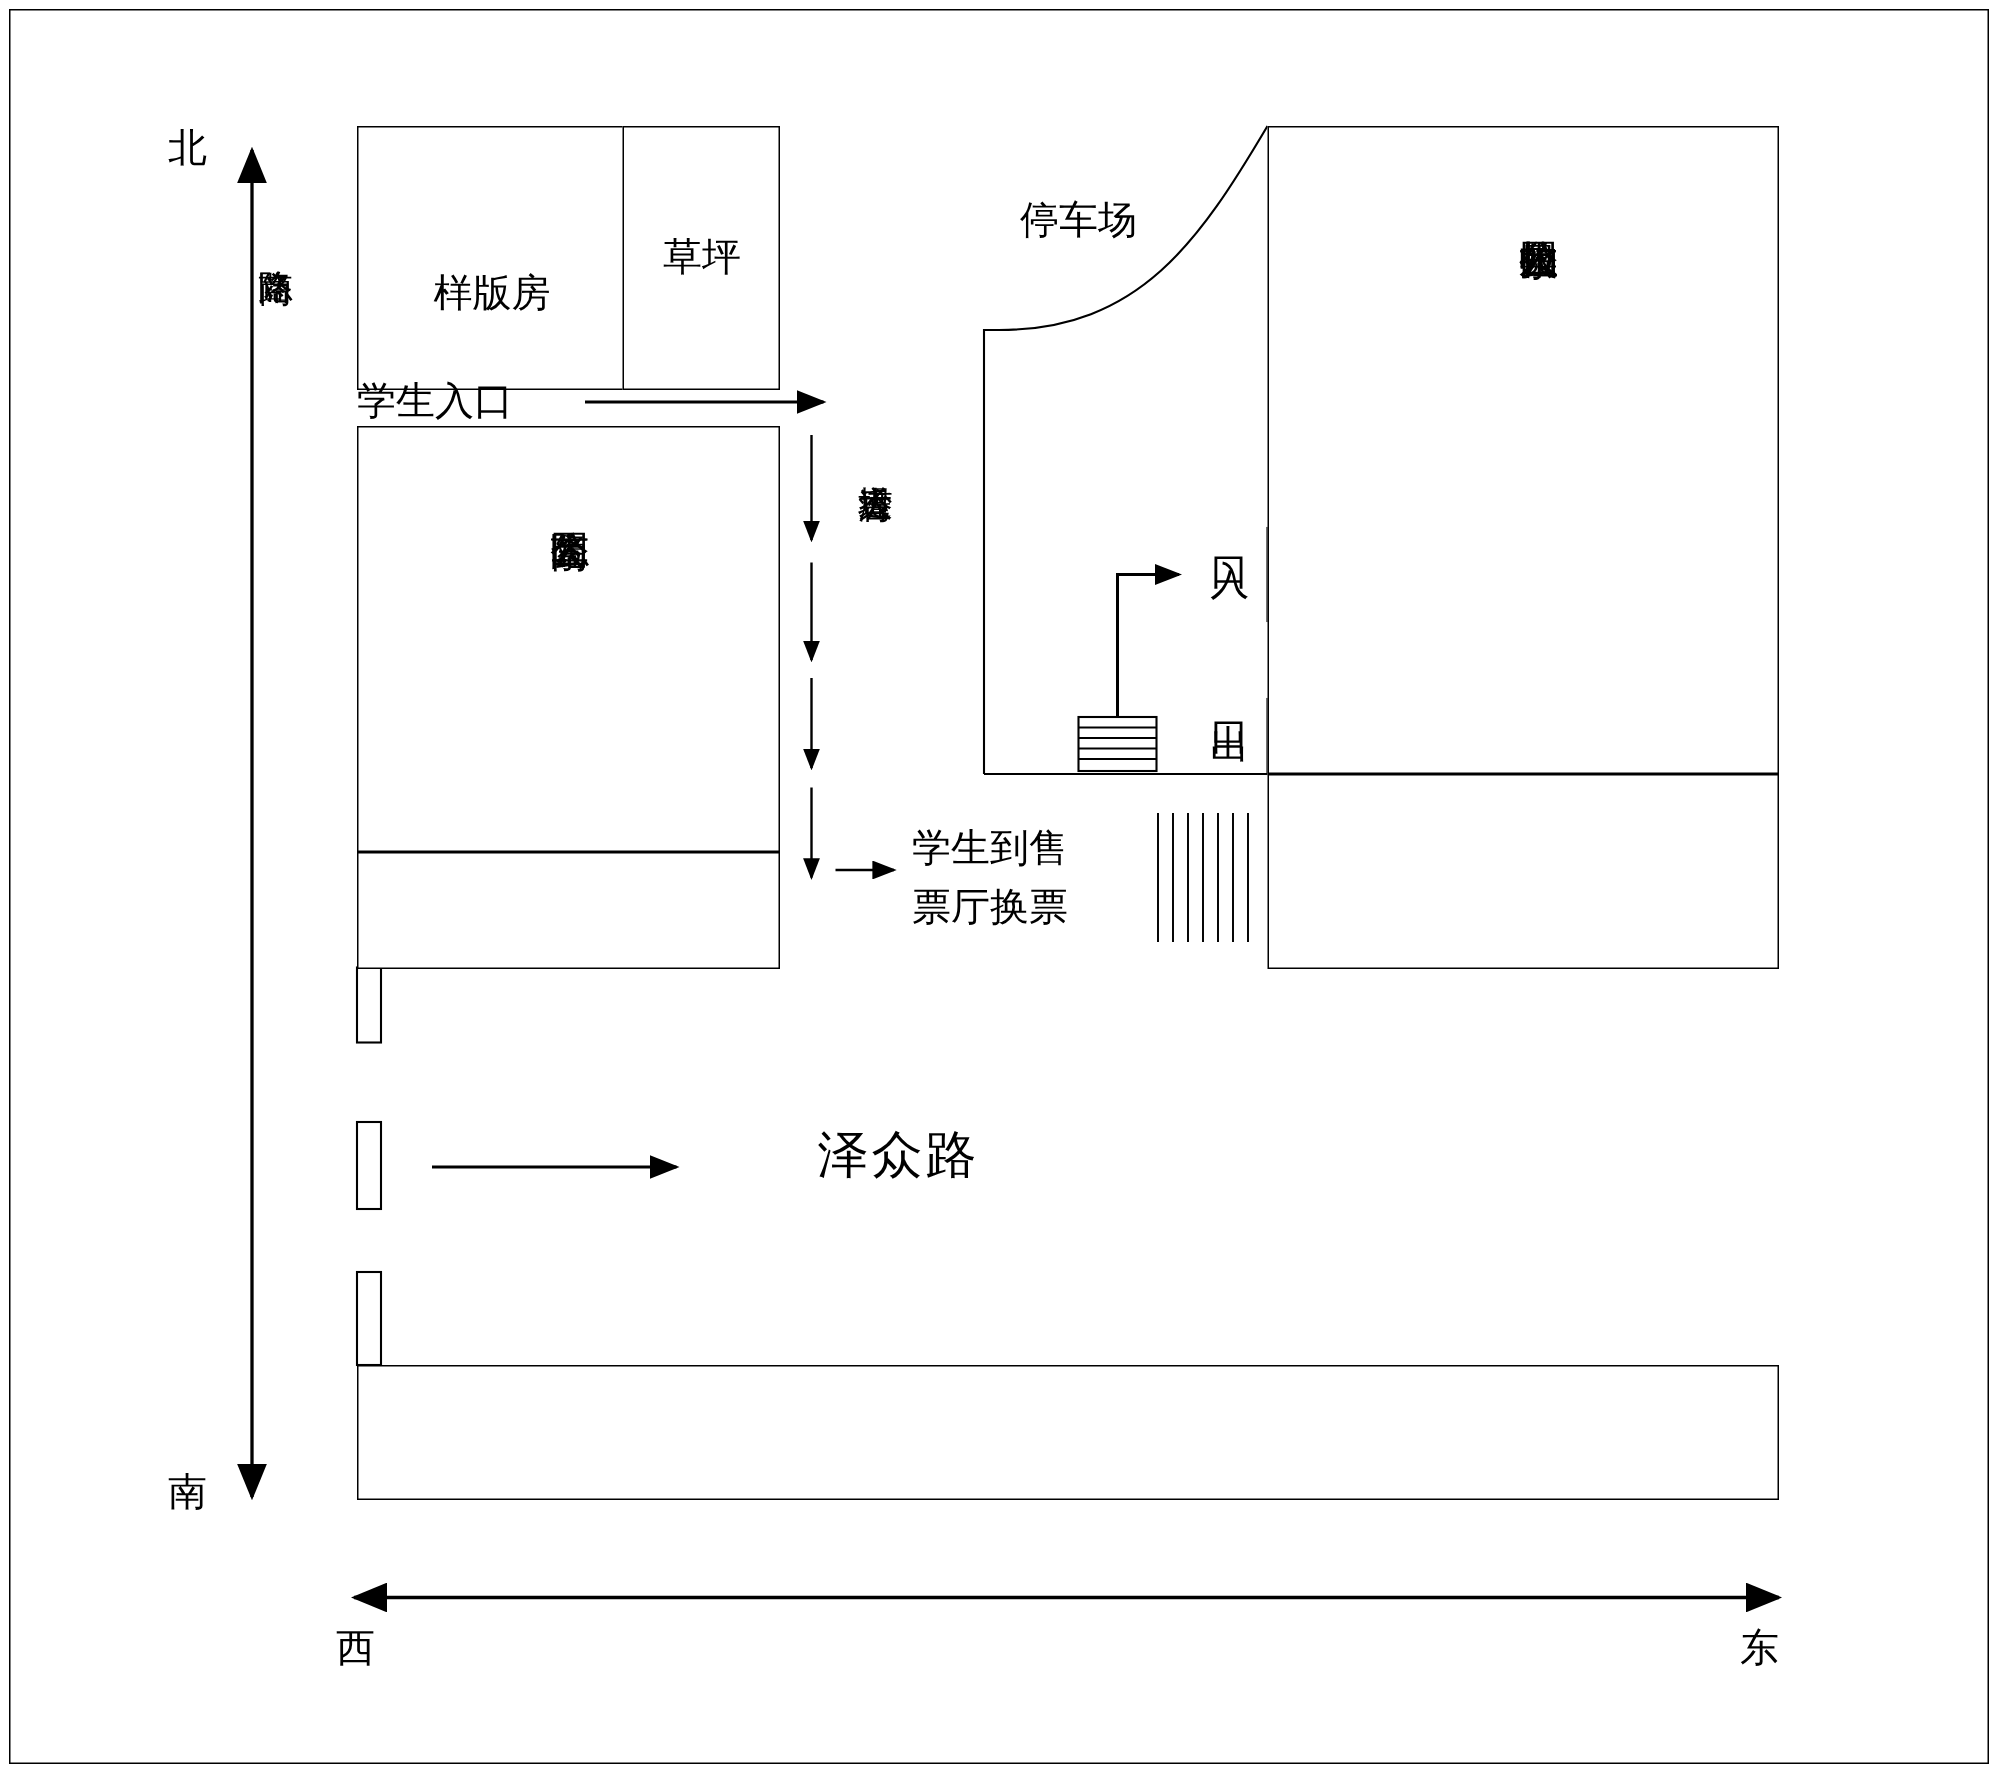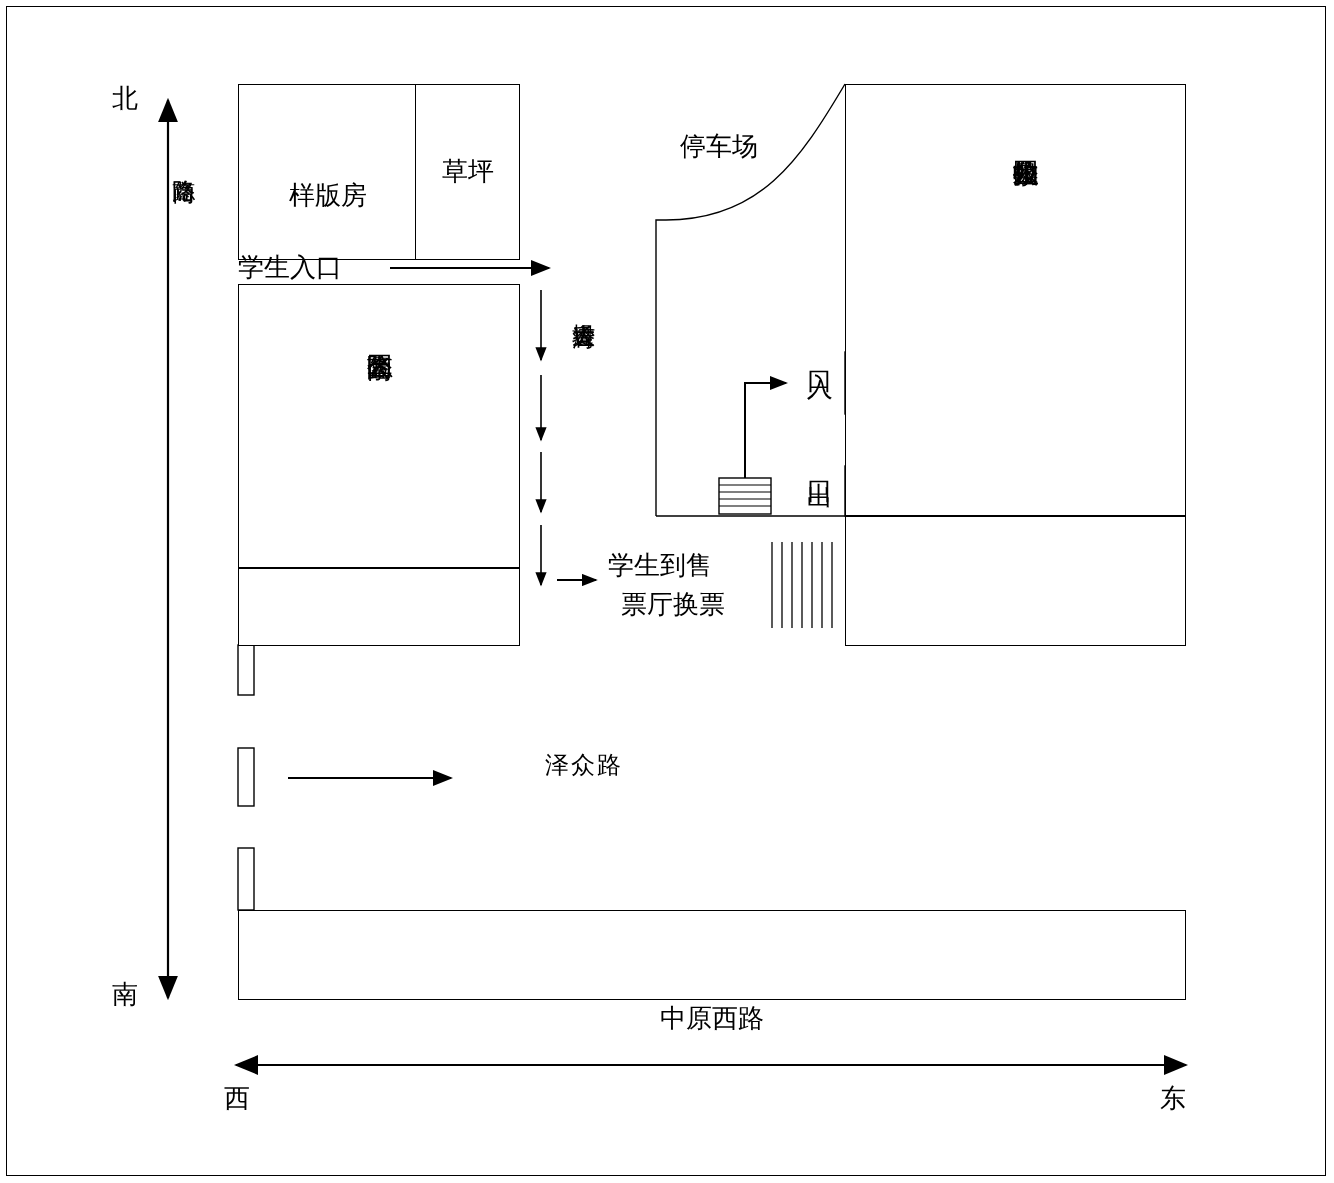--- a/index.html
+++ b/index.html
@@ -54,21 +54,21 @@
     position: absolute;
     left: 0;
     top: 0;
     width: 1334px;
     height: 1183px;
     overflow: visible;
     pointer-events: none;
   }
   .f23 { font-size: 23px; }
   .f26 { font-size: 26px; }
-  .f34 { font-size: 24px; }
+  .f34 { font-size: 34px; }
   .serif { font-family: "Liberation Serif", serif; }
 </style>
 </head>
 <body>
 
 <div id="stage">
 
   <div class="frame"></div>
 
   <svg class="deco" viewBox="0 0 1334 1183">
@@ -153,21 +153,20 @@
 
   <div class="box" style="left:845px; top:84px; width:341px; height:432px;"></div>
   <div class="lbl vert f26" style="left:1012px; top:140px;">奥帕拉拉水公园</div>
 
   <div class="box" style="left:845px; top:516px; width:341px; height:130px;"></div>
 
   <div class="lbl vert f26" style="left:806px; top:352px;">入口</div>
   <div class="lbl vert f26" style="left:806px; top:462px;">出口</div>
 
   <div class="lbl f26" style="left:608px; top:551px;">学生到售</div>
-  <div class="lbl f26" style="left:608px; top:590px;margin-left:13px;">票厅换票</div>
+  <div class="lbl f26" style="left:608px; top:590px;">票厅换票</div>
 
   <div class="lbl serif f34" style="left:545px; top:752px; letter-spacing:2px;">泽众路</div>
 
   <div class="box" style="left:238px; top:910px; width:948px; height:90px;"></div>
 
-  <div class="lbl ctr f26" style="left:586px; top:1002px; width:252px; height:34px;">中原西路</div>
 
 </div>
 
 </body></html>

